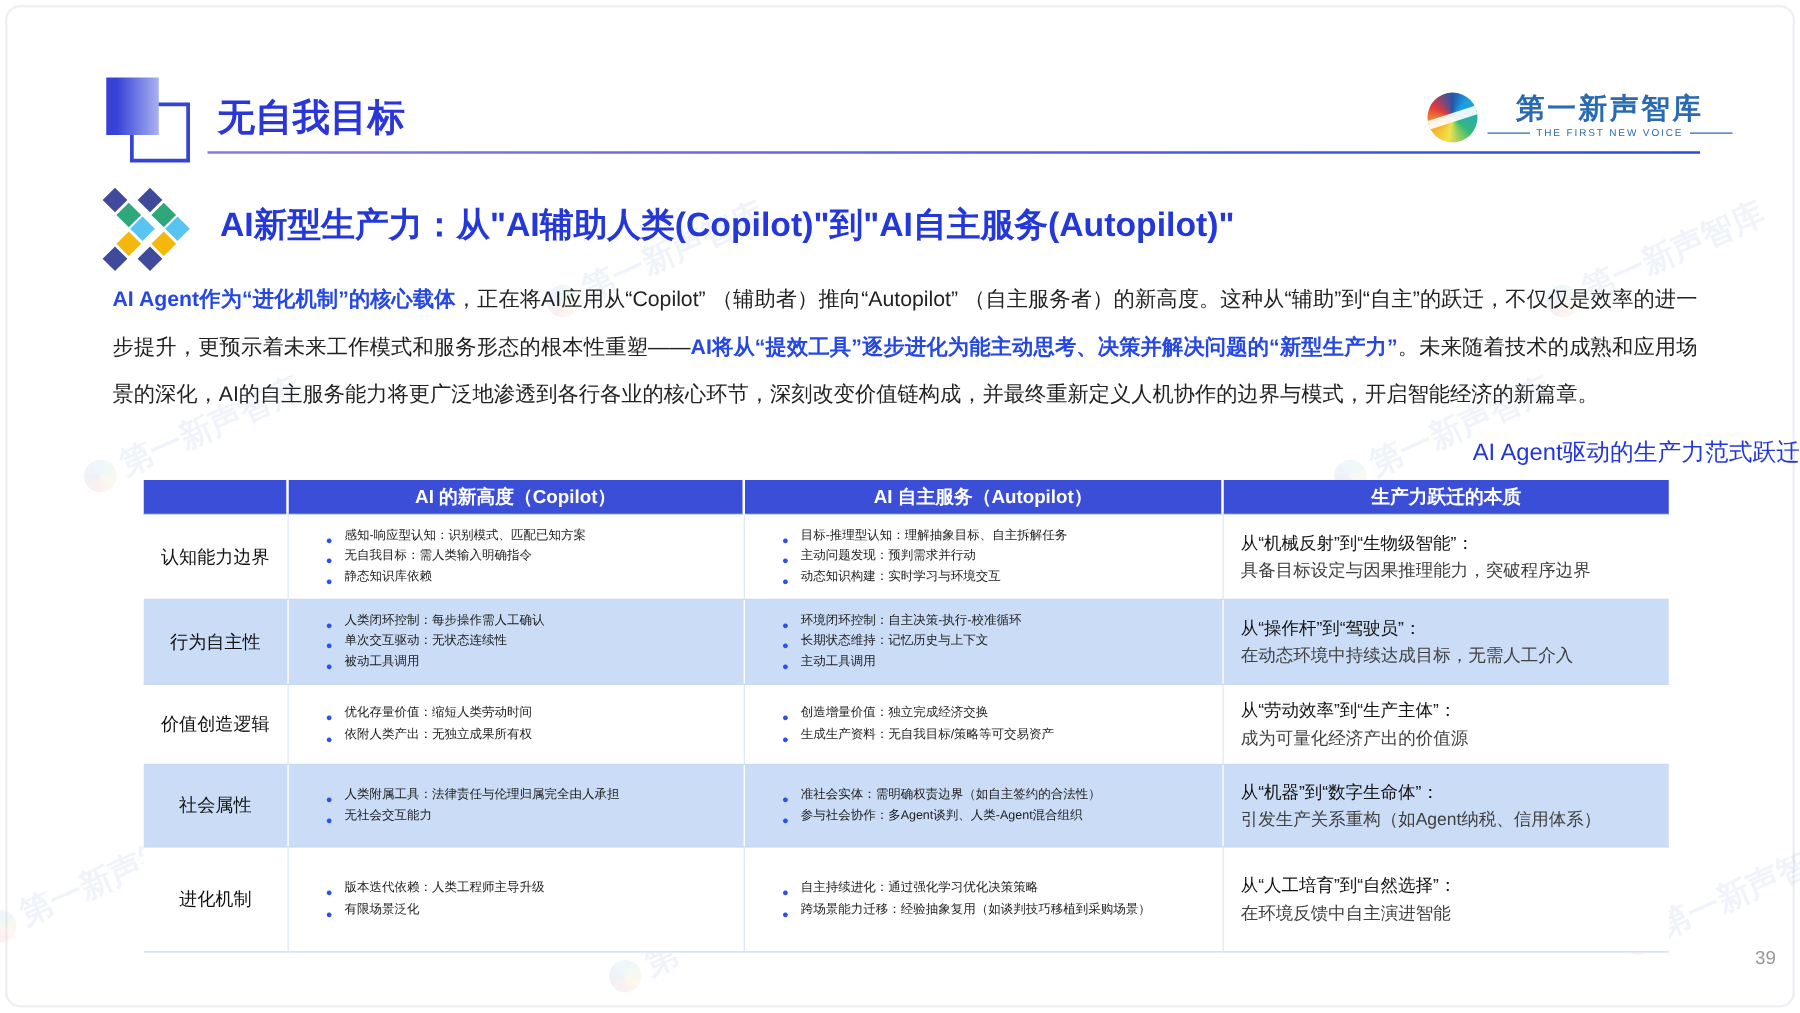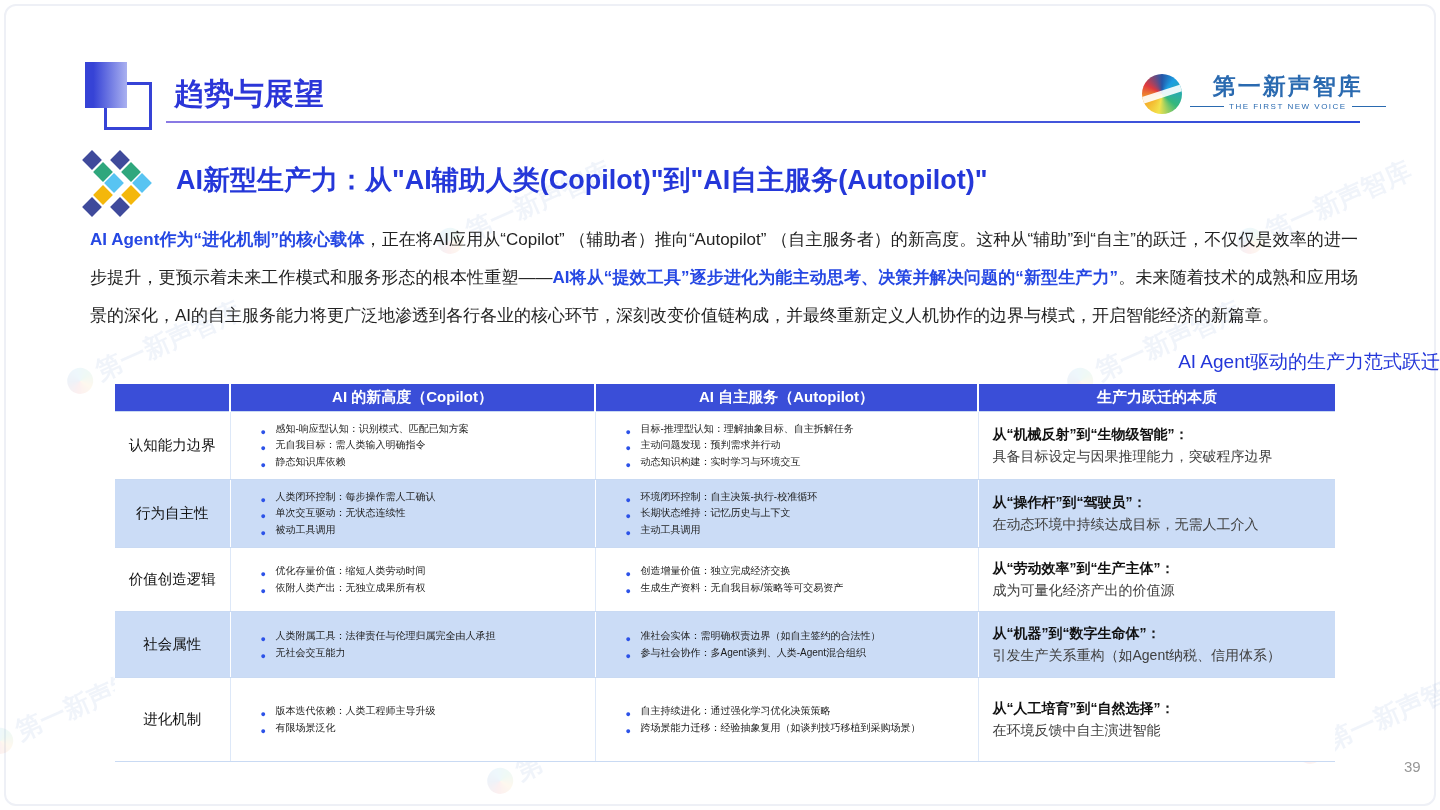--- a/index.html
+++ b/index.html
@@ -58,21 +58,21 @@
   td:first-child { border-left:none; }
   tr.alt td { background:#cbdcf6; border-left-color:#ffffff; }
   tbody tr:nth-child(1){height:68px} tbody tr:nth-child(2){height:68px}
   tbody tr:nth-child(3){height:64px} tbody tr:nth-child(4){height:66px}
   tbody tr:nth-child(5){height:84px}
   td.row-label { text-align:center; font-size:14.5px; color:#111; }
   ul.bullets { margin:0; padding:5px 10px 5px 30px; list-style:none; }
   ul.bullets li { font-size:10px; line-height:1.62; color:#1c1c1c; position:relative; padding-left:15px; }
   ul.bullets li::before { content:"●"; color:#2c52e8; font-size:9px; position:absolute; left:0; top:4px; }
   td.essence { padding:0 14px; }
-  .ess-bold { font-weight:bold; font-size:14px; color:#111; line-height:1.55; }
+  .ess-bold { font-weight:normal; font-size:14px; color:#111; line-height:1.55; }
   .ess-text { font-size:14px; color:#404040; line-height:1.55; }
 
   .page-num { position:absolute; left:1404px; top:758px; font-size:15px; color:#979797; }
 </style>
 </head>
 <body>
 
 <div class="frame"></div>
 
 <div class="wm" style="left:60px; top:330px">
@@ -107,21 +107,21 @@
     <span class="wm-globe"></span>
     <span class="wm-text">第一新声智库</span>
   </div>
 <div class="wm" style="left:1290px; top:700px">
     <span class="wm-globe"></span>
     <span class="wm-text">第一新声智库</span>
   </div>
 
 <div class="deco-outline"></div>
 <div class="deco-solid"></div>
-<div class="header-title">趋势与展望</div>
+<div class="header-title">无自我目标</div>
 <div class="header-line"></div>
 
 <div class="logo">
   <span class="logo-globe"></span>
   <span class="logo-right">
     <span class="logo-cn">第一新声智库</span>
     <span class="logo-tagline">THE FIRST NEW VOICE</span>
   </span>
 </div>
 

